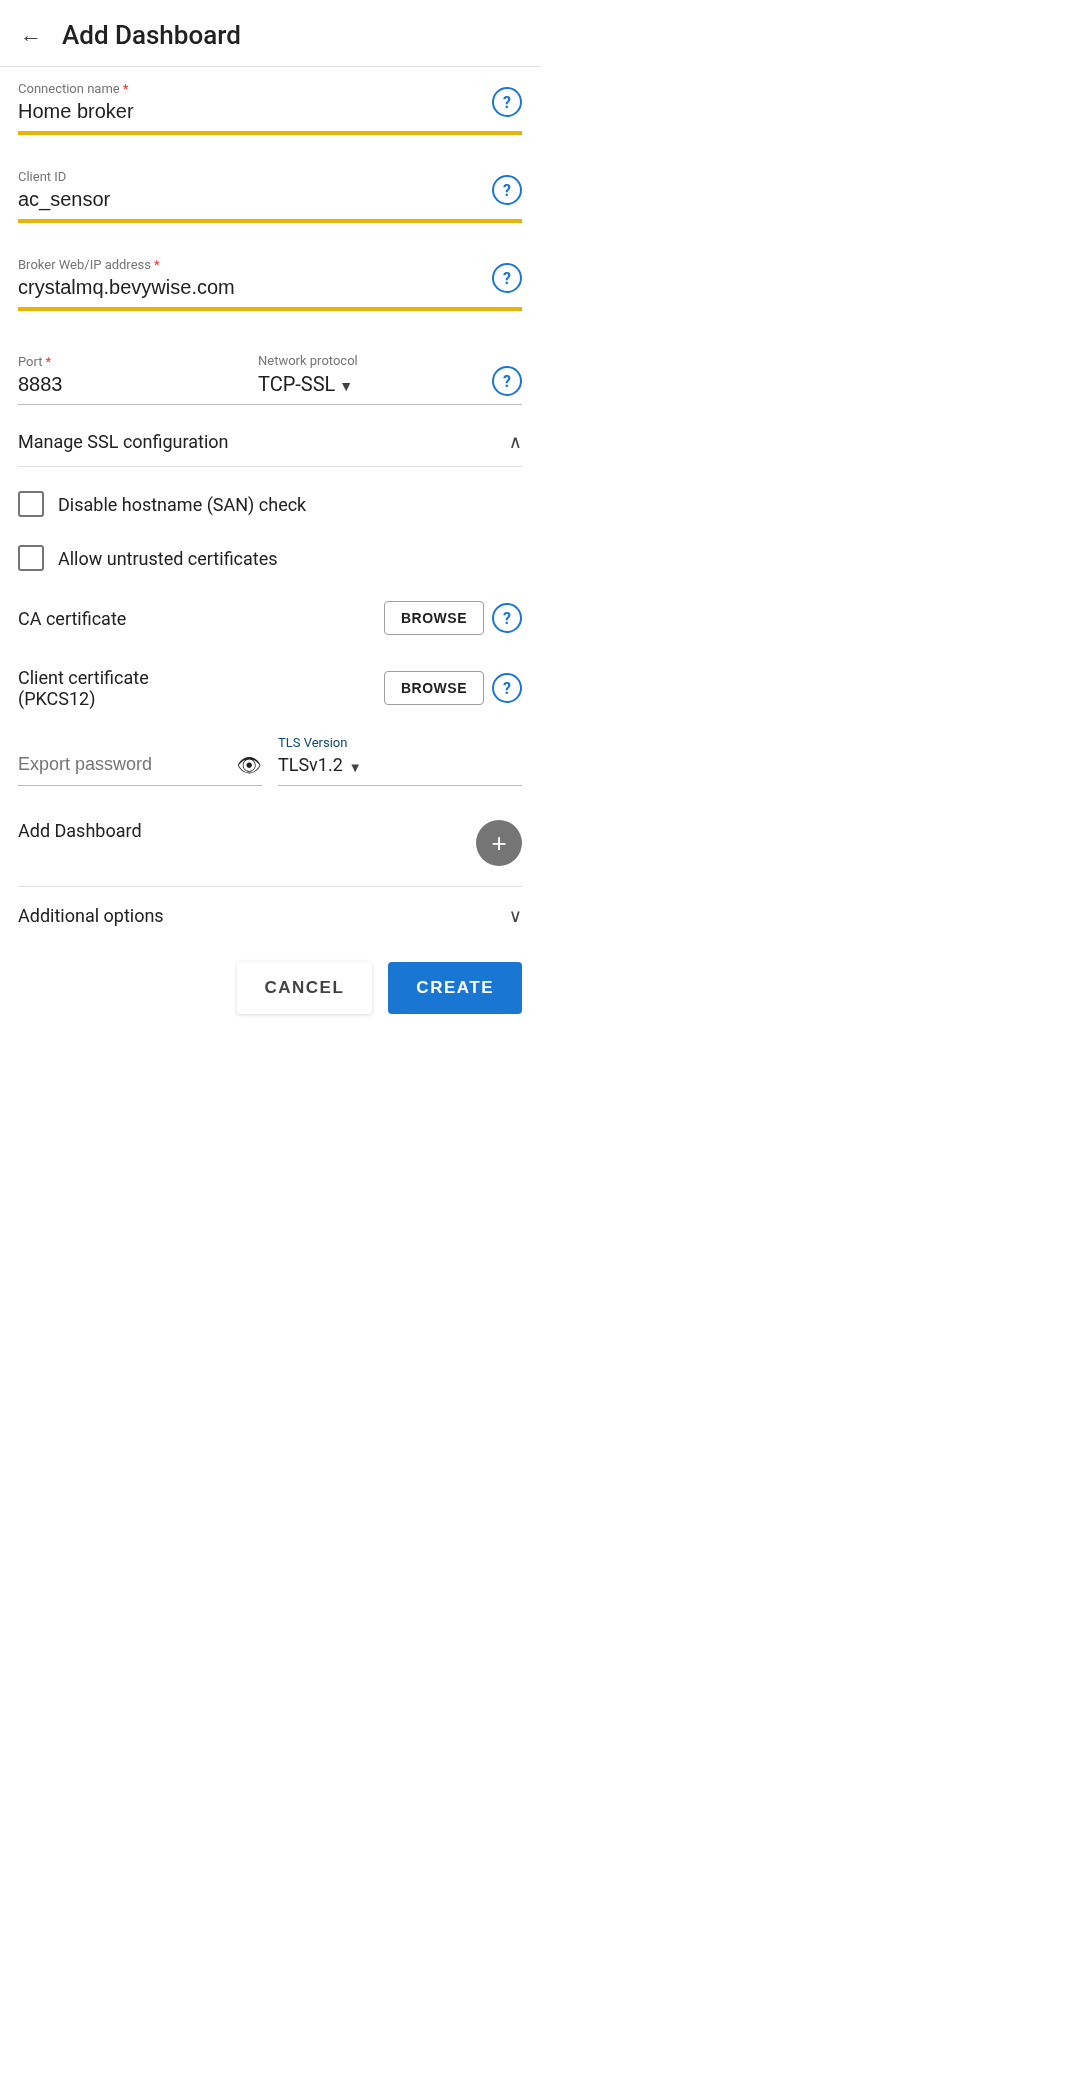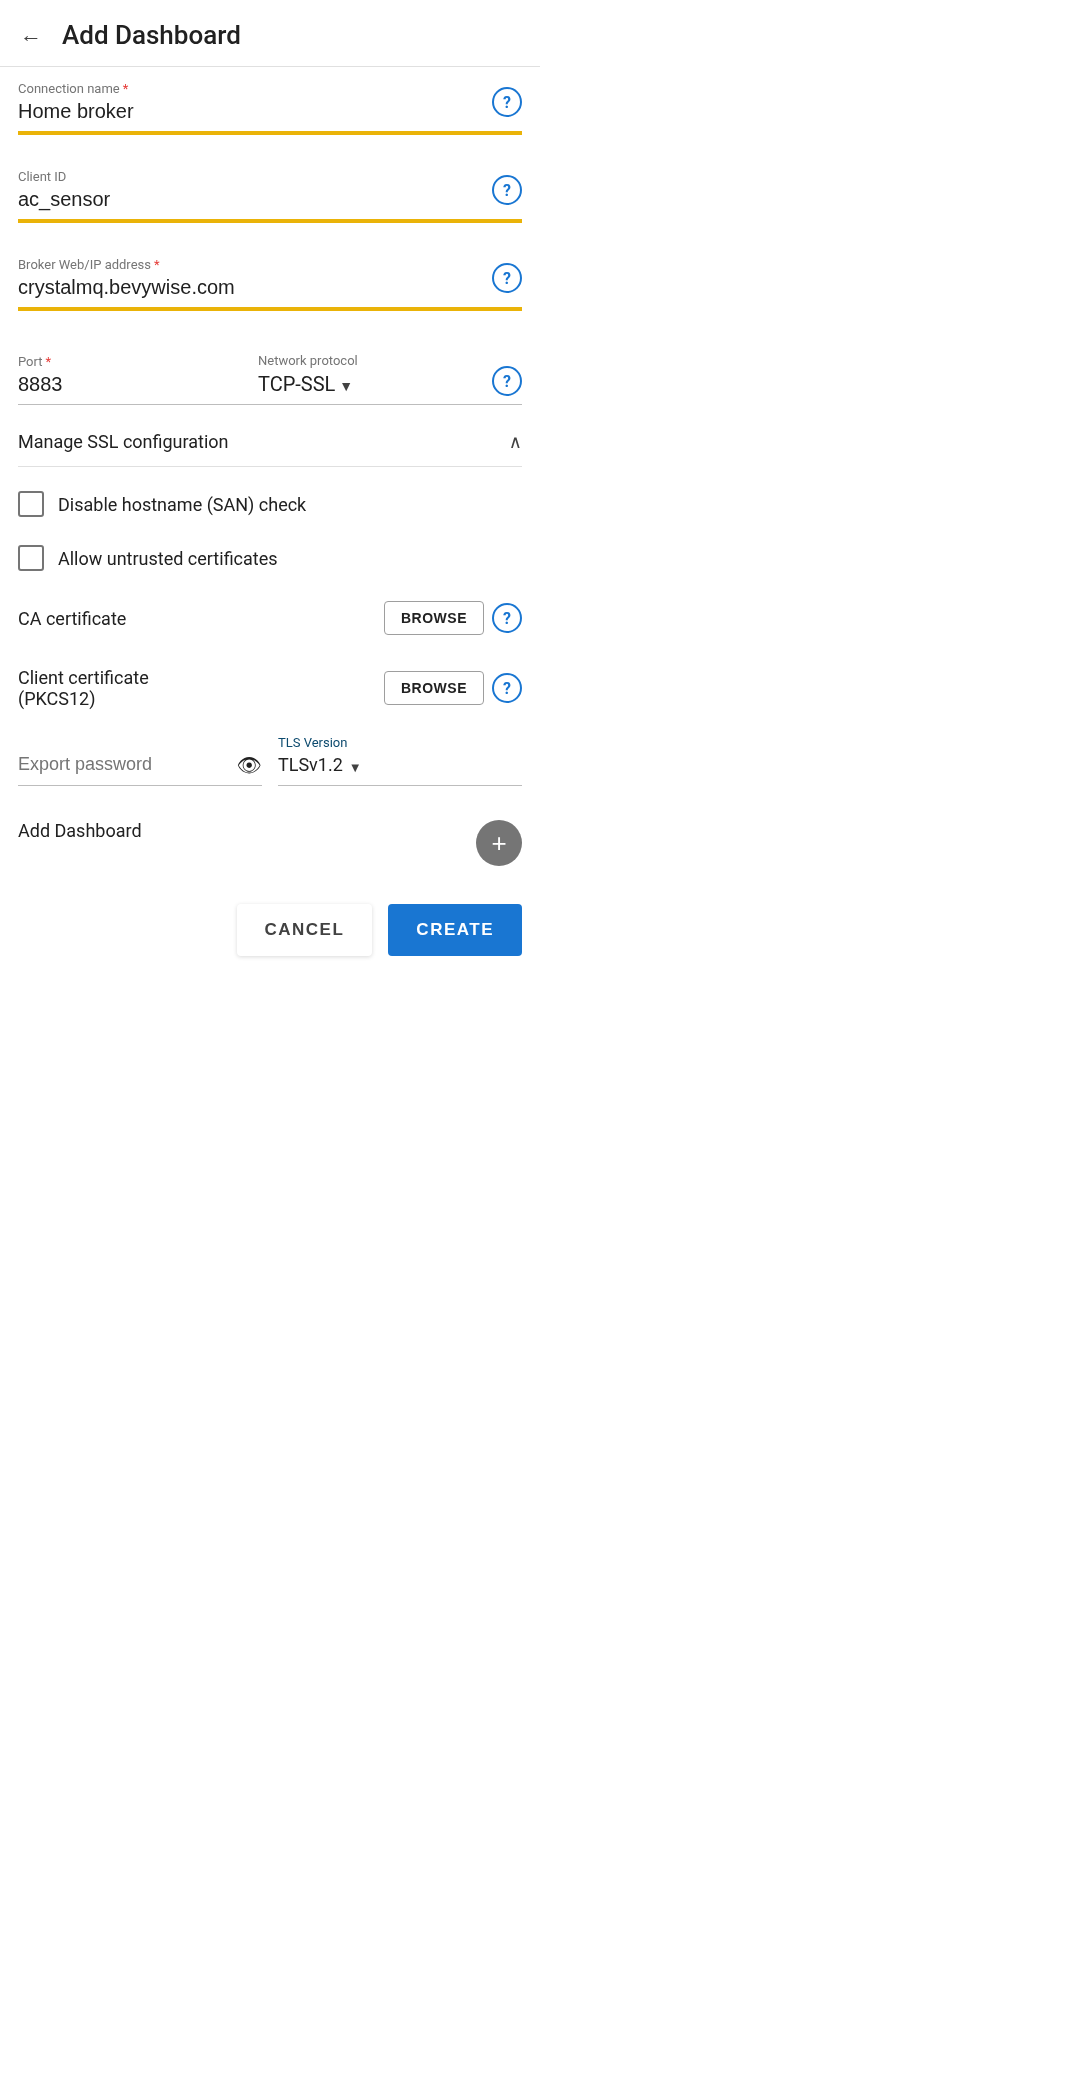--- a/index.html
+++ b/index.html
@@ -400,19 +400,23 @@
       </div>
 
     </div>
   </div>
 
   <div class="add-dashboard-row">
     <span class="add-dashboard-label">Add Dashboard</span>
     <button class="plus-btn">+</button>
   </div>
 
+  <div class="additional-row">
+    <span class="additional-label">Additional options</span>
+    <span style="font-size:18px; color:#424242;">∨</span>
+  </div>
 
   <div class="buttons-row">
     <button class="cancel-btn">CANCEL</button>
     <button class="create-btn">CREATE</button>
   </div>
 
 </div>
 
 </body></html>

